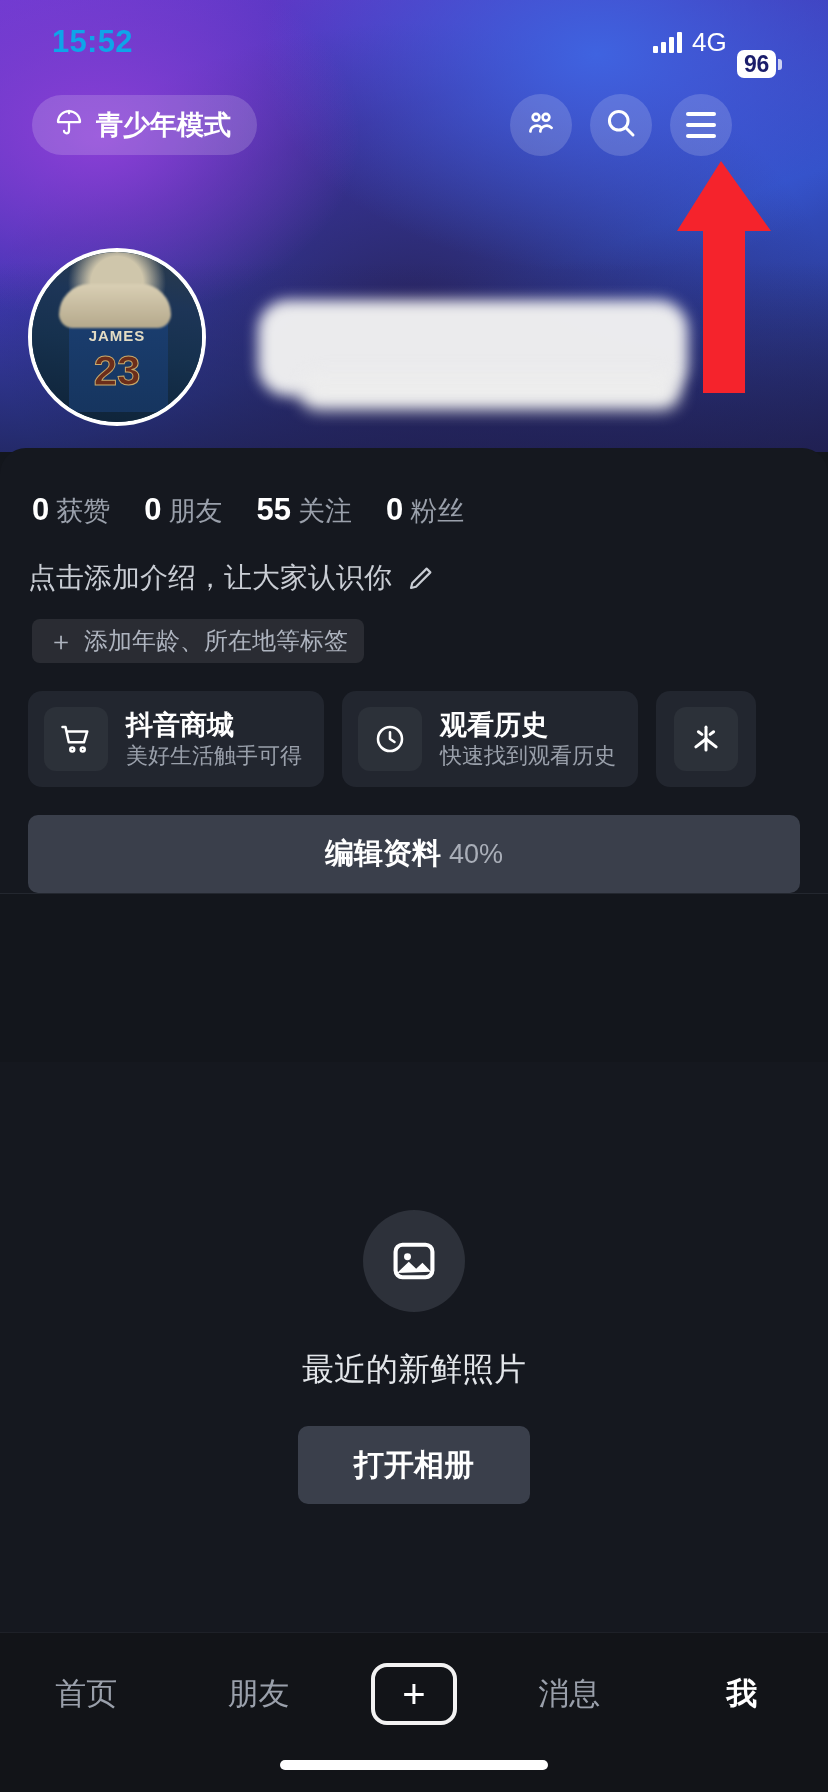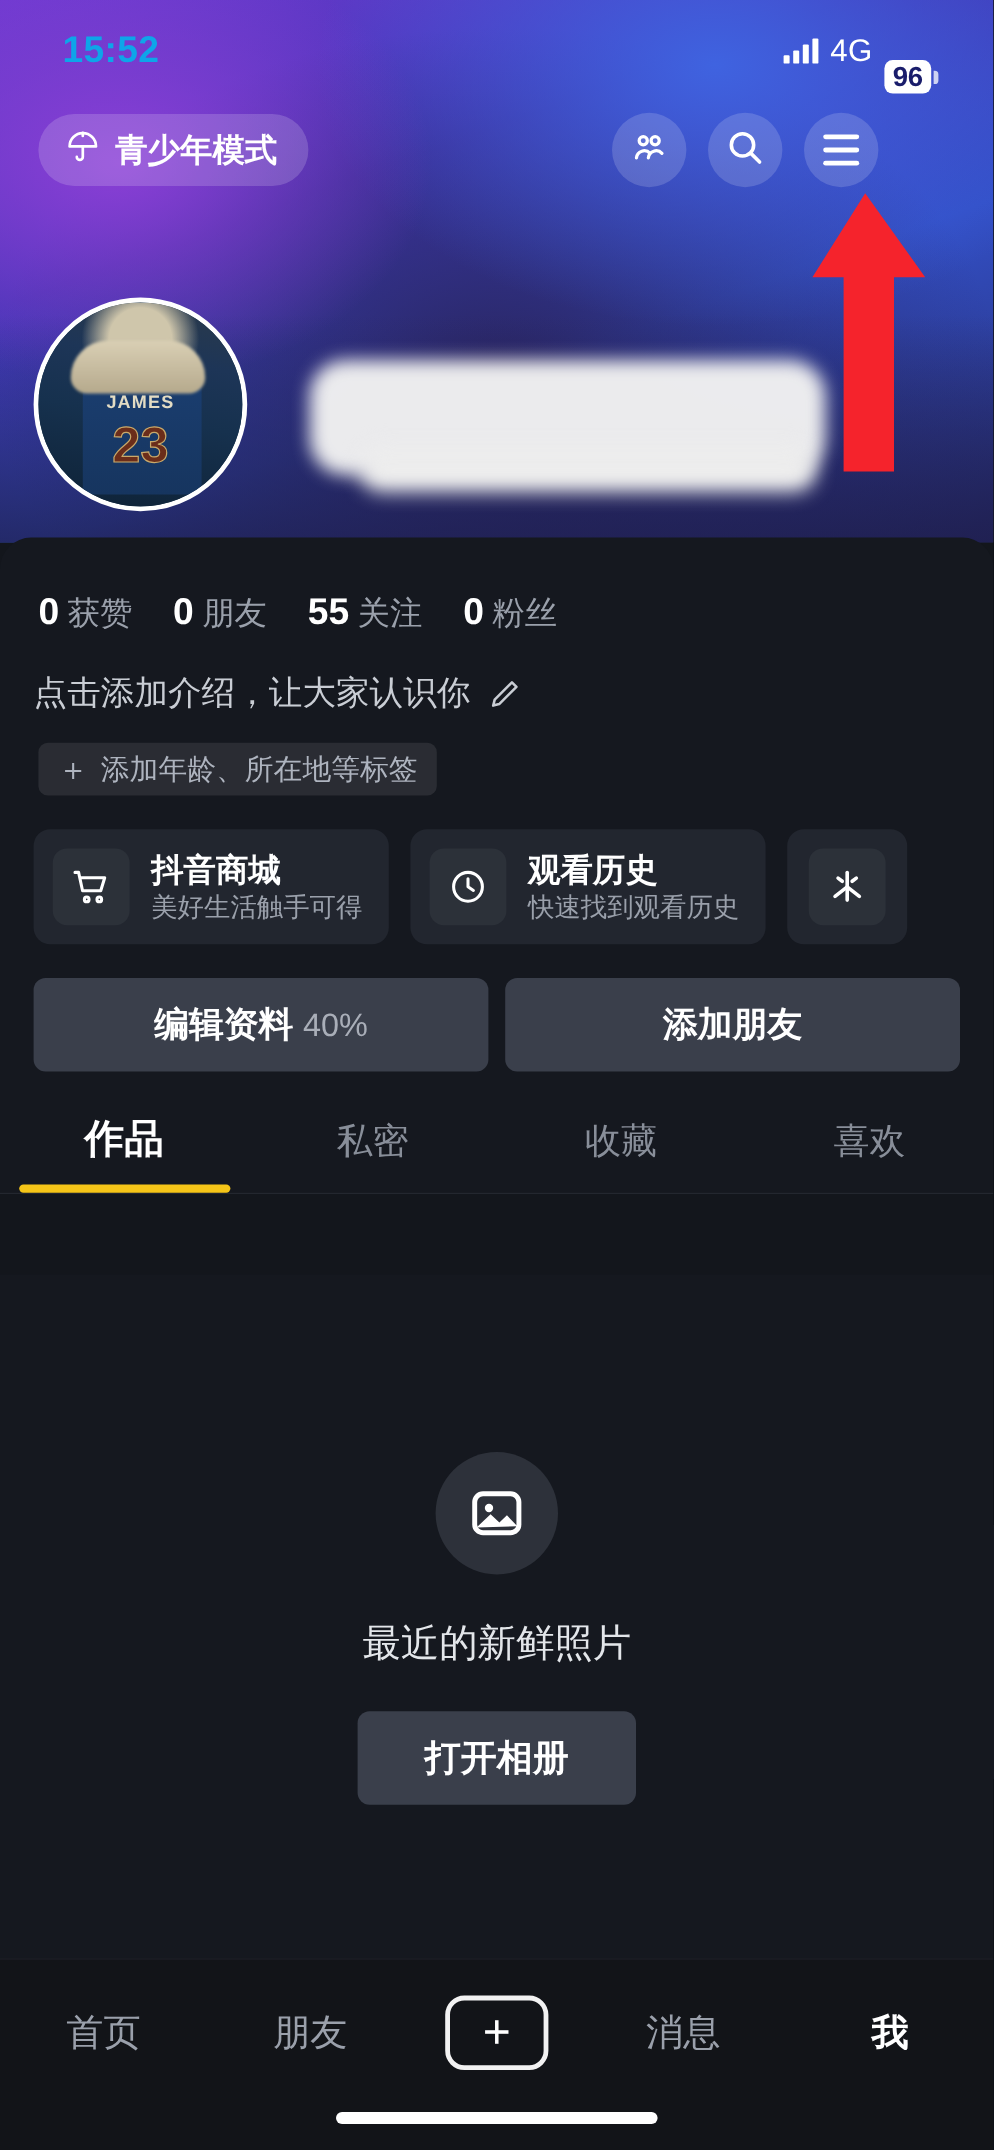--- a/index.html
+++ b/index.html
@@ -418,31 +418,22 @@
           </svg>
         </span>
       </div>
     </div>
 
     <div class="actions">
       <div class="act-btn">
         <span>编辑资料</span>
         <span class="act-pct">40%</span>
       </div>
-      <div class="act-btn">
-        <span>添加朋友</span>
-      </div>
-    </div>
-
-    <div class="tabs">
-      <div class="tab active"><span>作品</span></div>
-      <div class="tab"><span>私密</span></div>
-      <div class="tab"><span>收藏</span></div>
-      <div class="tab"><span>喜欢</span></div>
-    </div>
+    </div>
+
     <div class="tabs-divider"></div>
   </div>
 
   <div class="feed">
     <div class="empty">
       <div class="empty-ico">
         <svg width="52" height="52" viewBox="0 0 24 24" fill="none" stroke="#fff" stroke-width="1.9" stroke-linejoin="round">
           <rect x="3.5" y="4.5" width="17" height="15" rx="3.2"></rect>
           <circle cx="9" cy="10" r="1.6" fill="#fff" stroke="none"></circle>
           <path d="M4.2 17.5 9.6 12.4l3.4 3.2 2.9-2.8 4 4.2z" fill="#fff" stroke="none"></path>

